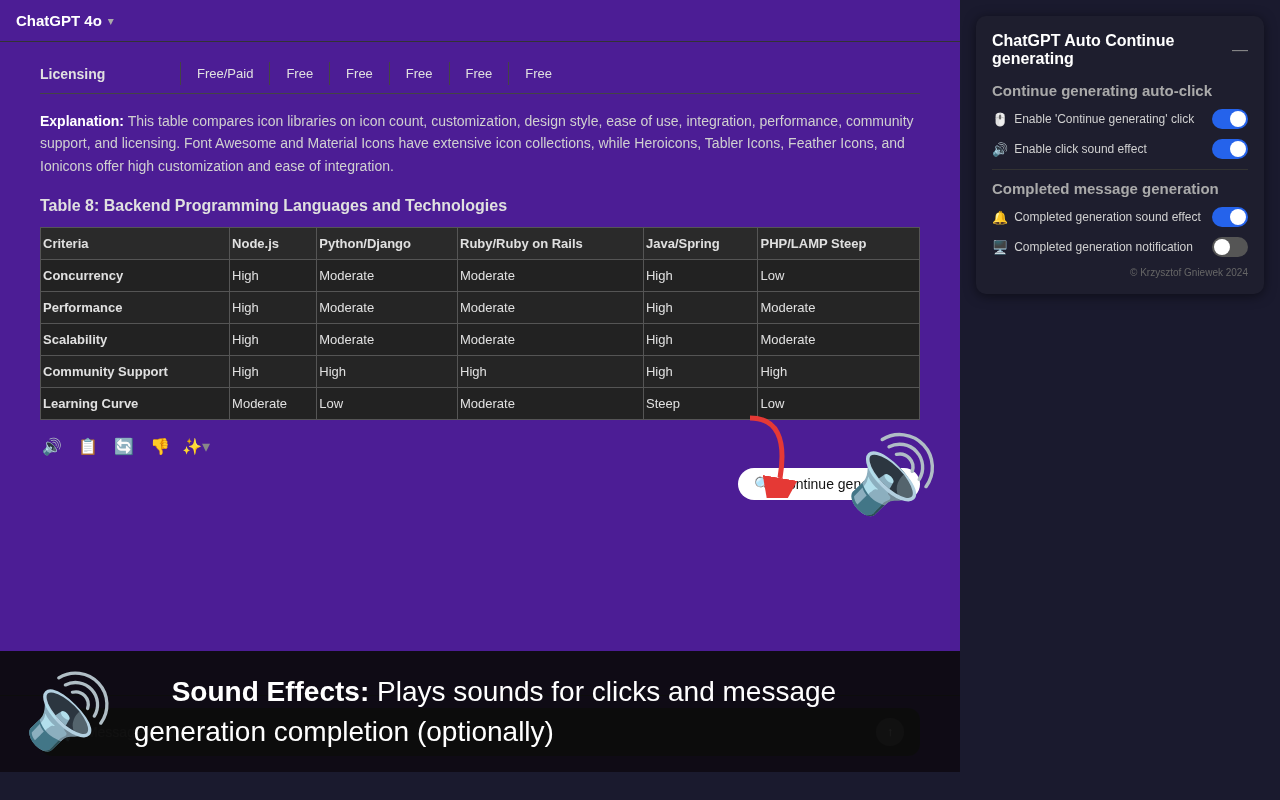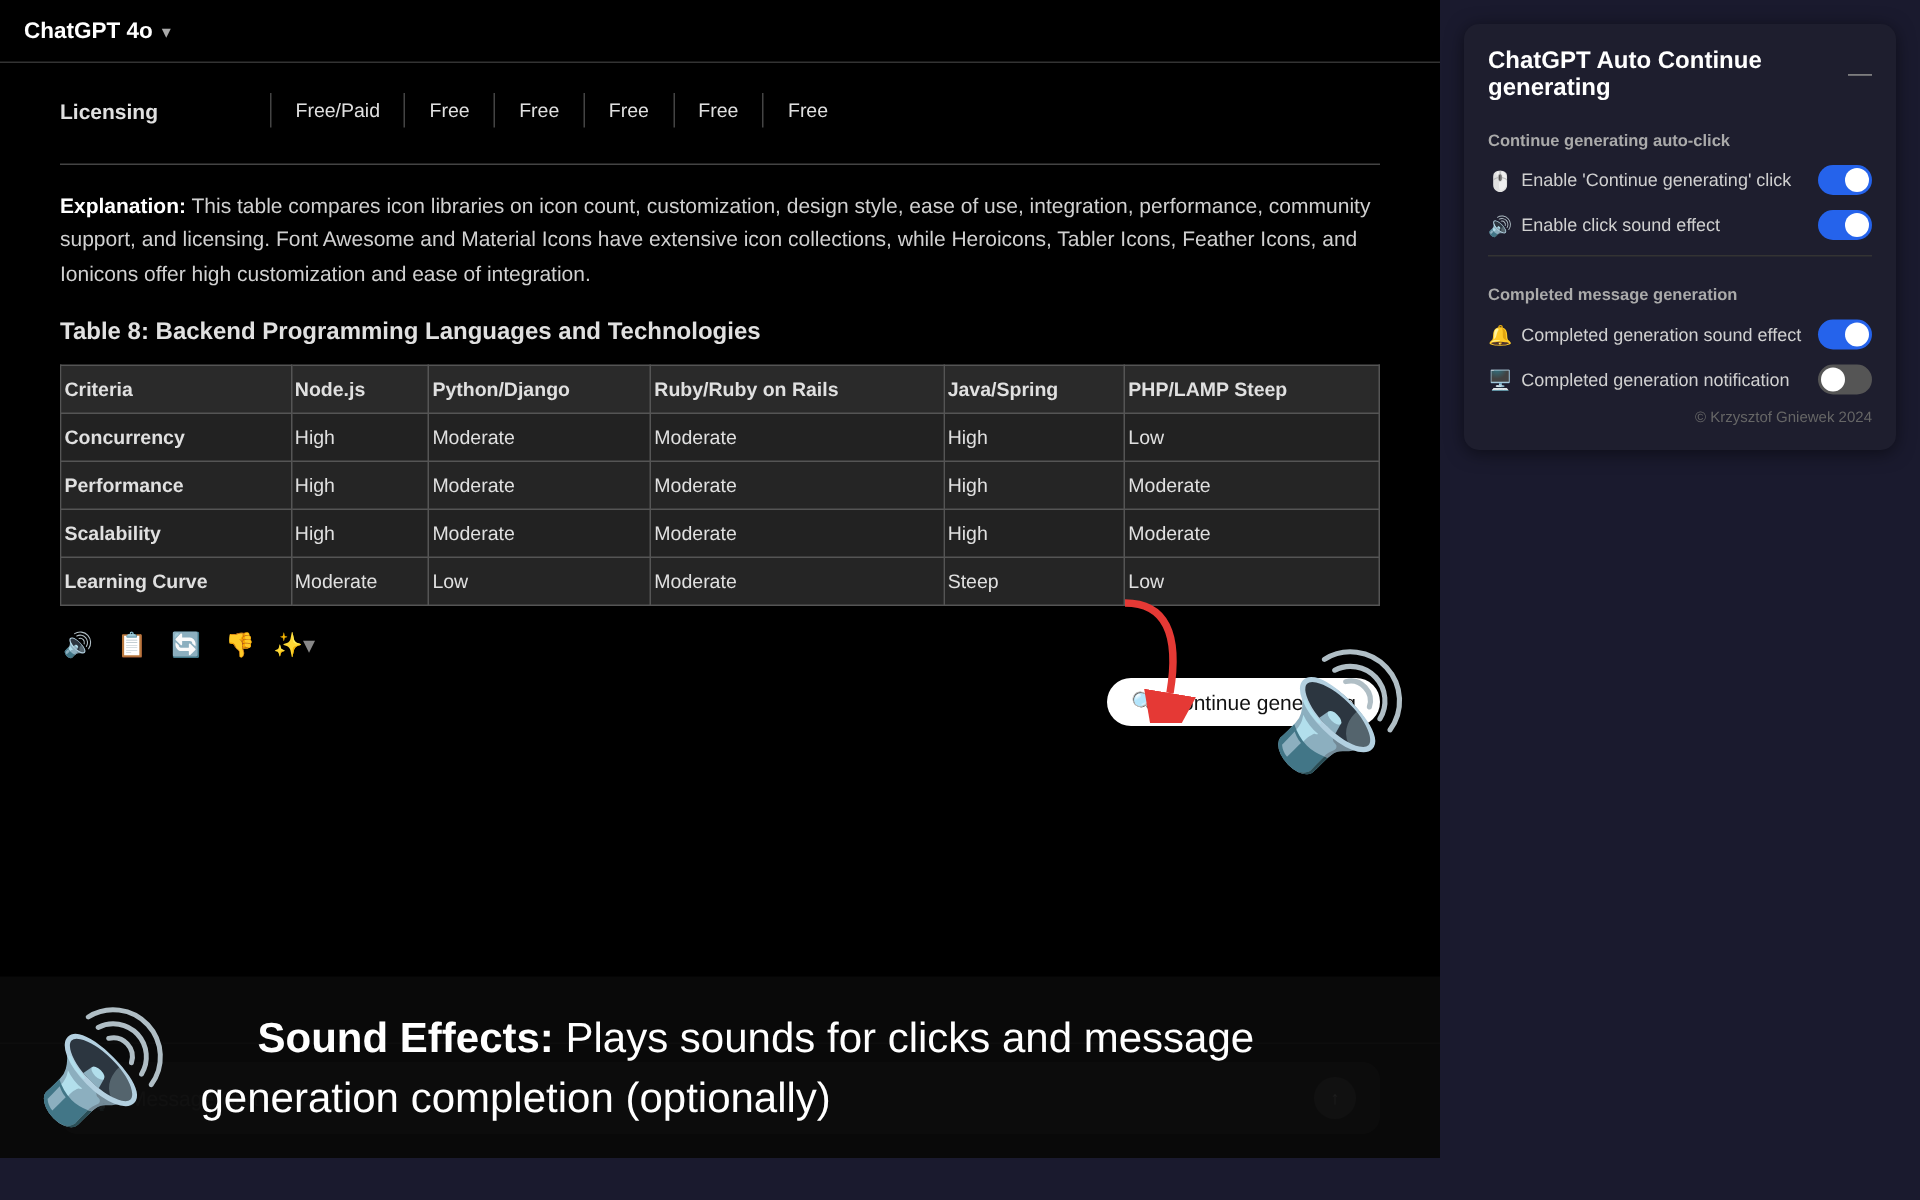--- a/index.html
+++ b/index.html
@@ -12,21 +12,21 @@
       overflow: hidden;
       position: relative;
     }
 
     
     .main-area {
       position: absolute;
       top: 0; left: 0;
       width: 960px;
       height: 772px;
-      background: #000000;
+      background: #4c1d95;
       display: flex;
       flex-direction: column;
     }
 
     
     .header {
       padding: 12px 16px;
       display: flex;
       align-items: center;
       gap: 6px;
@@ -50,21 +50,21 @@
     }
 
     
     .licensing-row {
       display: flex;
       align-items: center;
       margin-bottom: 16px;
       font-size: 14px;
       color: #e0e0e0;
       border-bottom: 1px solid #444;
-      padding-bottom: 24px;
+      padding-bottom: 8px;
     }
     .licensing-label {
       font-weight: 700;
       min-width: 140px;
     }
     .licensing-values {
       display: flex;
       gap: 0;
     }
     .licensing-val {
@@ -225,26 +225,26 @@
       font-weight: 700;
       color: #fff;
     }
     .popup-close {
       color: #888;
       font-size: 16px;
       cursor: pointer;
     }
 
     .section-label {
-      font-size: 11px;
+      font-size: 15px;
       font-weight: 700;
       color: #aaa;
       text-transform: none;
       margin-bottom: 10px;
-      margin-top: 20px;
+      margin-top: 4px;
     }
 
     .toggle-row {
       display: flex;
       align-items: center;
       justify-content: space-between;
       margin-bottom: 10px;
     }
     .toggle-label {
       display: flex;
@@ -390,20 +390,28 @@
           </tr>
           <tr>
             <td>Scalability</td>
             <td>High</td>
             <td>Moderate</td>
             <td>Moderate</td>
             <td>High</td>
             <td>Moderate</td>
           </tr>
           <tr>
+            <td>Community Support</td>
+            <td>High</td>
+            <td>High</td>
+            <td>High</td>
+            <td>High</td>
+            <td>High</td>
+          </tr>
+          <tr>
             <td>Learning Curve</td>
             <td>Moderate</td>
             <td>Low</td>
             <td>Moderate</td>
             <td>Steep</td>
             <td>Low</td>
           </tr>
         </tbody>
     </table>
 

